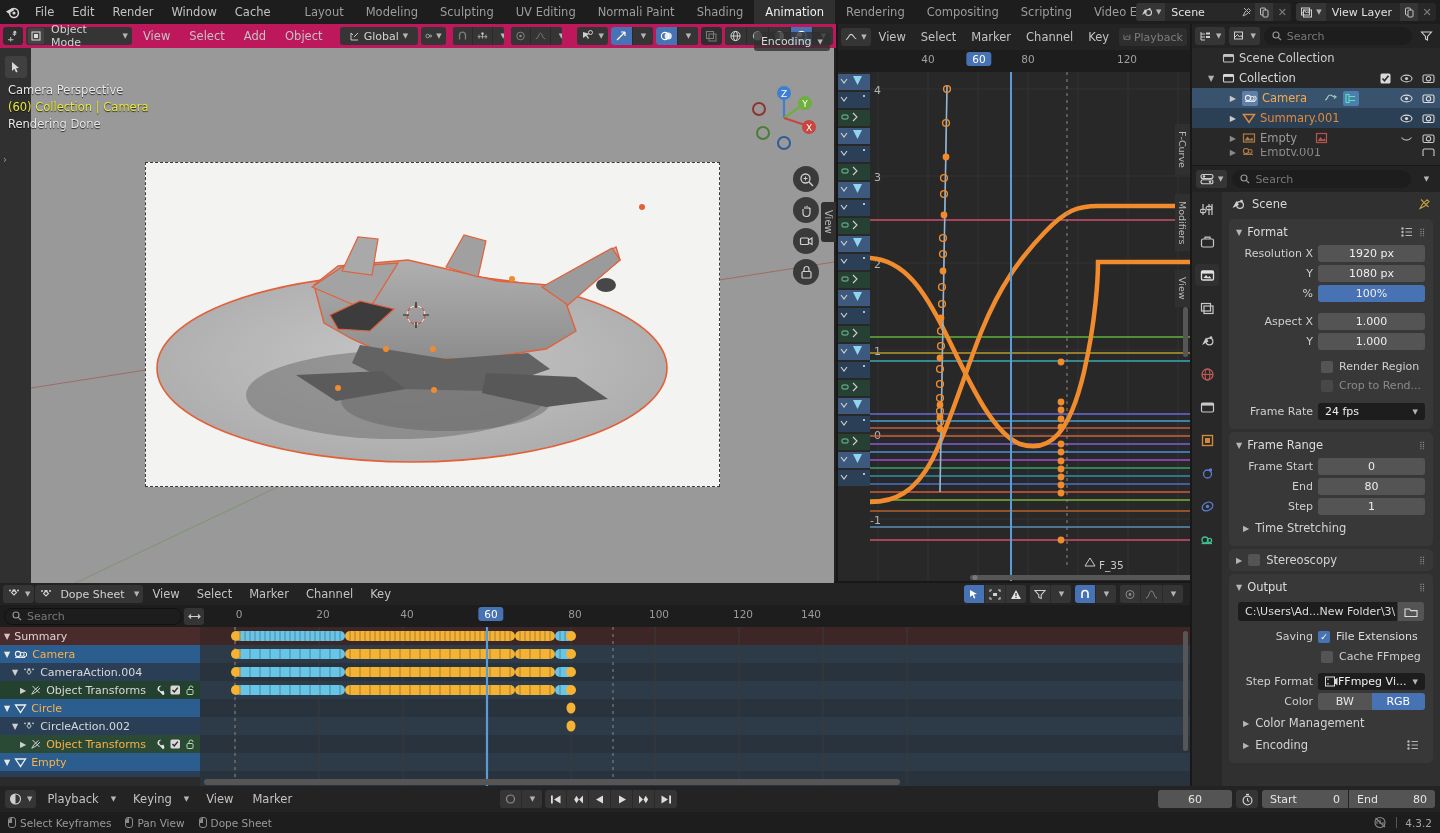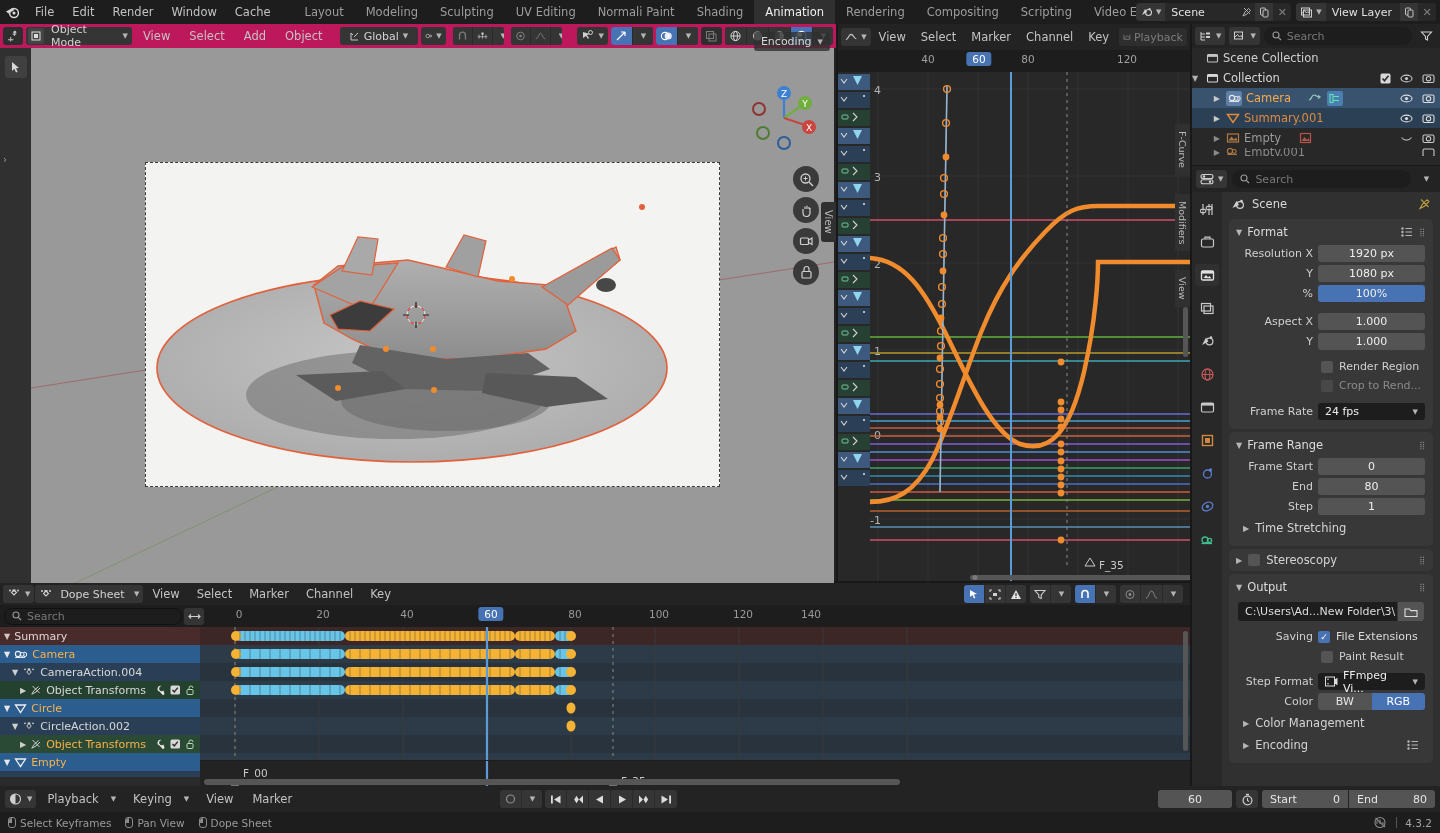--- a/index.html
+++ b/index.html
@@ -105,21 +105,21 @@
   .ge-vtab { position:absolute; right:0; background:#303030; color:#b9b9b9; font-size:9.5px;
     writing-mode:vertical-rl; padding:7px 2px; }
 
   
   .outliner { position:absolute; left:1192px; top:24px; width:248px; height:141px; background:#282828; }
   .ol-header { height:24px; background:#232323; display:flex; align-items:center; padding:0 3px; gap:4px; }
   .ol-search {
     flex:1; height:18px; background:#1d1d1d; border-radius:9px; display:flex; align-items:center;
     padding:0 8px; gap:5px; color:#787878; font-size:11px;
   }
-  .ol-row { height:20px; display:flex; align-items:center; position:relative; font-size:11.5px; padding-left:0; }
+  .ol-row { height:20px; display:flex; align-items:center; position:relative; font-size:11.5px; padding-left:16px; }
   .ol-row.sel { background:#39536e; }
   .ol-row.sel2 { background:#2b3f55; }
   .ol-row .nm { margin-left:4px; }
   .ol-right-icons { position:absolute; right:5px; display:flex; gap:9px; align-items:center; }
 
   
   .properties { position:absolute; left:1192px; top:166px; width:248px; height:653px; background:#303030; }
   .pr-header { height:26px; background:#232323; display:flex; align-items:center; padding:0 4px; gap:5px; }
   .pr-search { flex:1; height:18px; background:#1d1d1d; border-radius:9px; display:flex; align-items:center;
     padding:0 8px; gap:5px; color:#787878; font-size:11px; }
@@ -485,20 +485,25 @@
             <path d="M270 139 L270 145 M270 159 L270 165 M257 152 L263 152 M277 152 L283 152" stroke="#202020"></path>
           </g>
         </svg>
       </div>
 
       <svg style="position:absolute;left:0;top:0;pointer-events:none" width="803" height="556">
         <circle cx="611" cy="159" r="3" fill="#e2603a"></circle>
       </svg>
     </div>
 
+    <div class="vp-overlay-text">
+      <div class="l1">Camera Perspective</div>
+      <div class="l2">(60) Collection | Camera</div>
+      <div class="l3">Rendering Done</div>
+    </div>
 
     <div class="options-btn">
       <span>Encoding</span>
       <span class="caret">▼</span>
     </div>
 
     <div class="gizmo-wrap">
       <svg width="72" height="72" viewBox="0 0 72 72">
         <line x1="36" y1="36" x2="36" y2="12" stroke="#3d7fd0" stroke-width="2.2"></line>
         <line x1="36" y1="36" x2="56" y2="22" stroke="#6fae3f" stroke-width="2.2"></line>
@@ -1177,26 +1182,26 @@
         </div>
         <div class="prop-row">
           <span class="prop-label">Saving</span>
           <span style="flex:1;display:flex;align-items:center;gap:6px;font-size:11px;color:#dcdcdc">
             <span class="chk on">✓</span>
             <span>File Extensions</span>
           </span>
         </div>
         <div class="chk-row">
           <span class="chk"></span>
-          <span>Paint Result</span>
+          <span>Cache FFmpeg</span>
         </div>
         <div style="height:5px"></div>
         <div class="prop-row">
           <span class="prop-label">Step Format</span>
-          <span class="prop-val dark" style="justify-content:space-between;gap:5px">
+          <span class="prop-val dark" style="justify-content:space-between;">
             <span>
               <svg width="13" height="11" viewBox="0 0 13 11">
                   <rect x="0.5" y="1" width="9" height="9" fill="none" stroke="#dcdcdc" stroke-width="1"></rect>
                   <path d="M9.5 3.5 L12.5 1.8 L12.5 9.2 L9.5 7.5 Z" fill="#dcdcdc"></path>
                   <circle cx="3" cy="3.2" r="0.8" fill="#dcdcdc"></circle>
                   <circle cx="3" cy="7.8" r="0.8" fill="#dcdcdc"></circle>
                 </svg>
             </span>
             <span style="flex:1">FFmpeg Vi...</span>
             <span class="caret">▼</span>
@@ -1707,29 +1712,20 @@
             </g>
 
             <ellipse cx="371" cy="81" rx="4.5" ry="5.5" fill="#f5b335"></ellipse>
             <ellipse cx="371" cy="99" rx="4.5" ry="5.5" fill="#f5b335"></ellipse>
           </g>
 
           <line x1="287" y1="0" x2="287" y2="159" stroke="#5b9bd8" stroke-width="2.2"></line>
         </svg>
       </div>
 
-      <div style="position:absolute;left:200px;bottom:0;right:0;height:26px;background:#232323;border-top:1px solid #1d1d1d">
-        <svg width="990" height="26" viewBox="0 0 990 26" preserveAspectRatio="none">
-          <path d="M35 18 L31 24 L39 24 Z" fill="none" stroke="#c8c8c8" stroke-width="1"></path>
-          <text x="43" y="16" font-family="DejaVu Sans" font-size="10.5" fill="#c9c9c9">F_00</text>
-          <path d="M413 18 L409 24 L417 24 Z" fill="none" stroke="#c8c8c8" stroke-width="1"></path>
-          <text x="421" y="24" font-family="DejaVu Sans" font-size="10.5" fill="#c9c9c9">F_35</text>
-          <line x1="287" y1="0" x2="287" y2="26" stroke="#5b9bd8" stroke-width="2.2"></line>
-        </svg>
-      </div>
 
       <div style="position:absolute;left:204px;bottom:1px;width:696px;height:6px;background:#565656;border-radius:3px"></div>
       <div style="position:absolute;right:2px;top:4px;width:5px;height:120px;background:#565656;border-radius:3px"></div>
     </div>
 
   </div>
 
   <div class="timeline">
     <div class="tool-btn">
       <svg width="14" height="12" viewBox="0 0 14 12">

